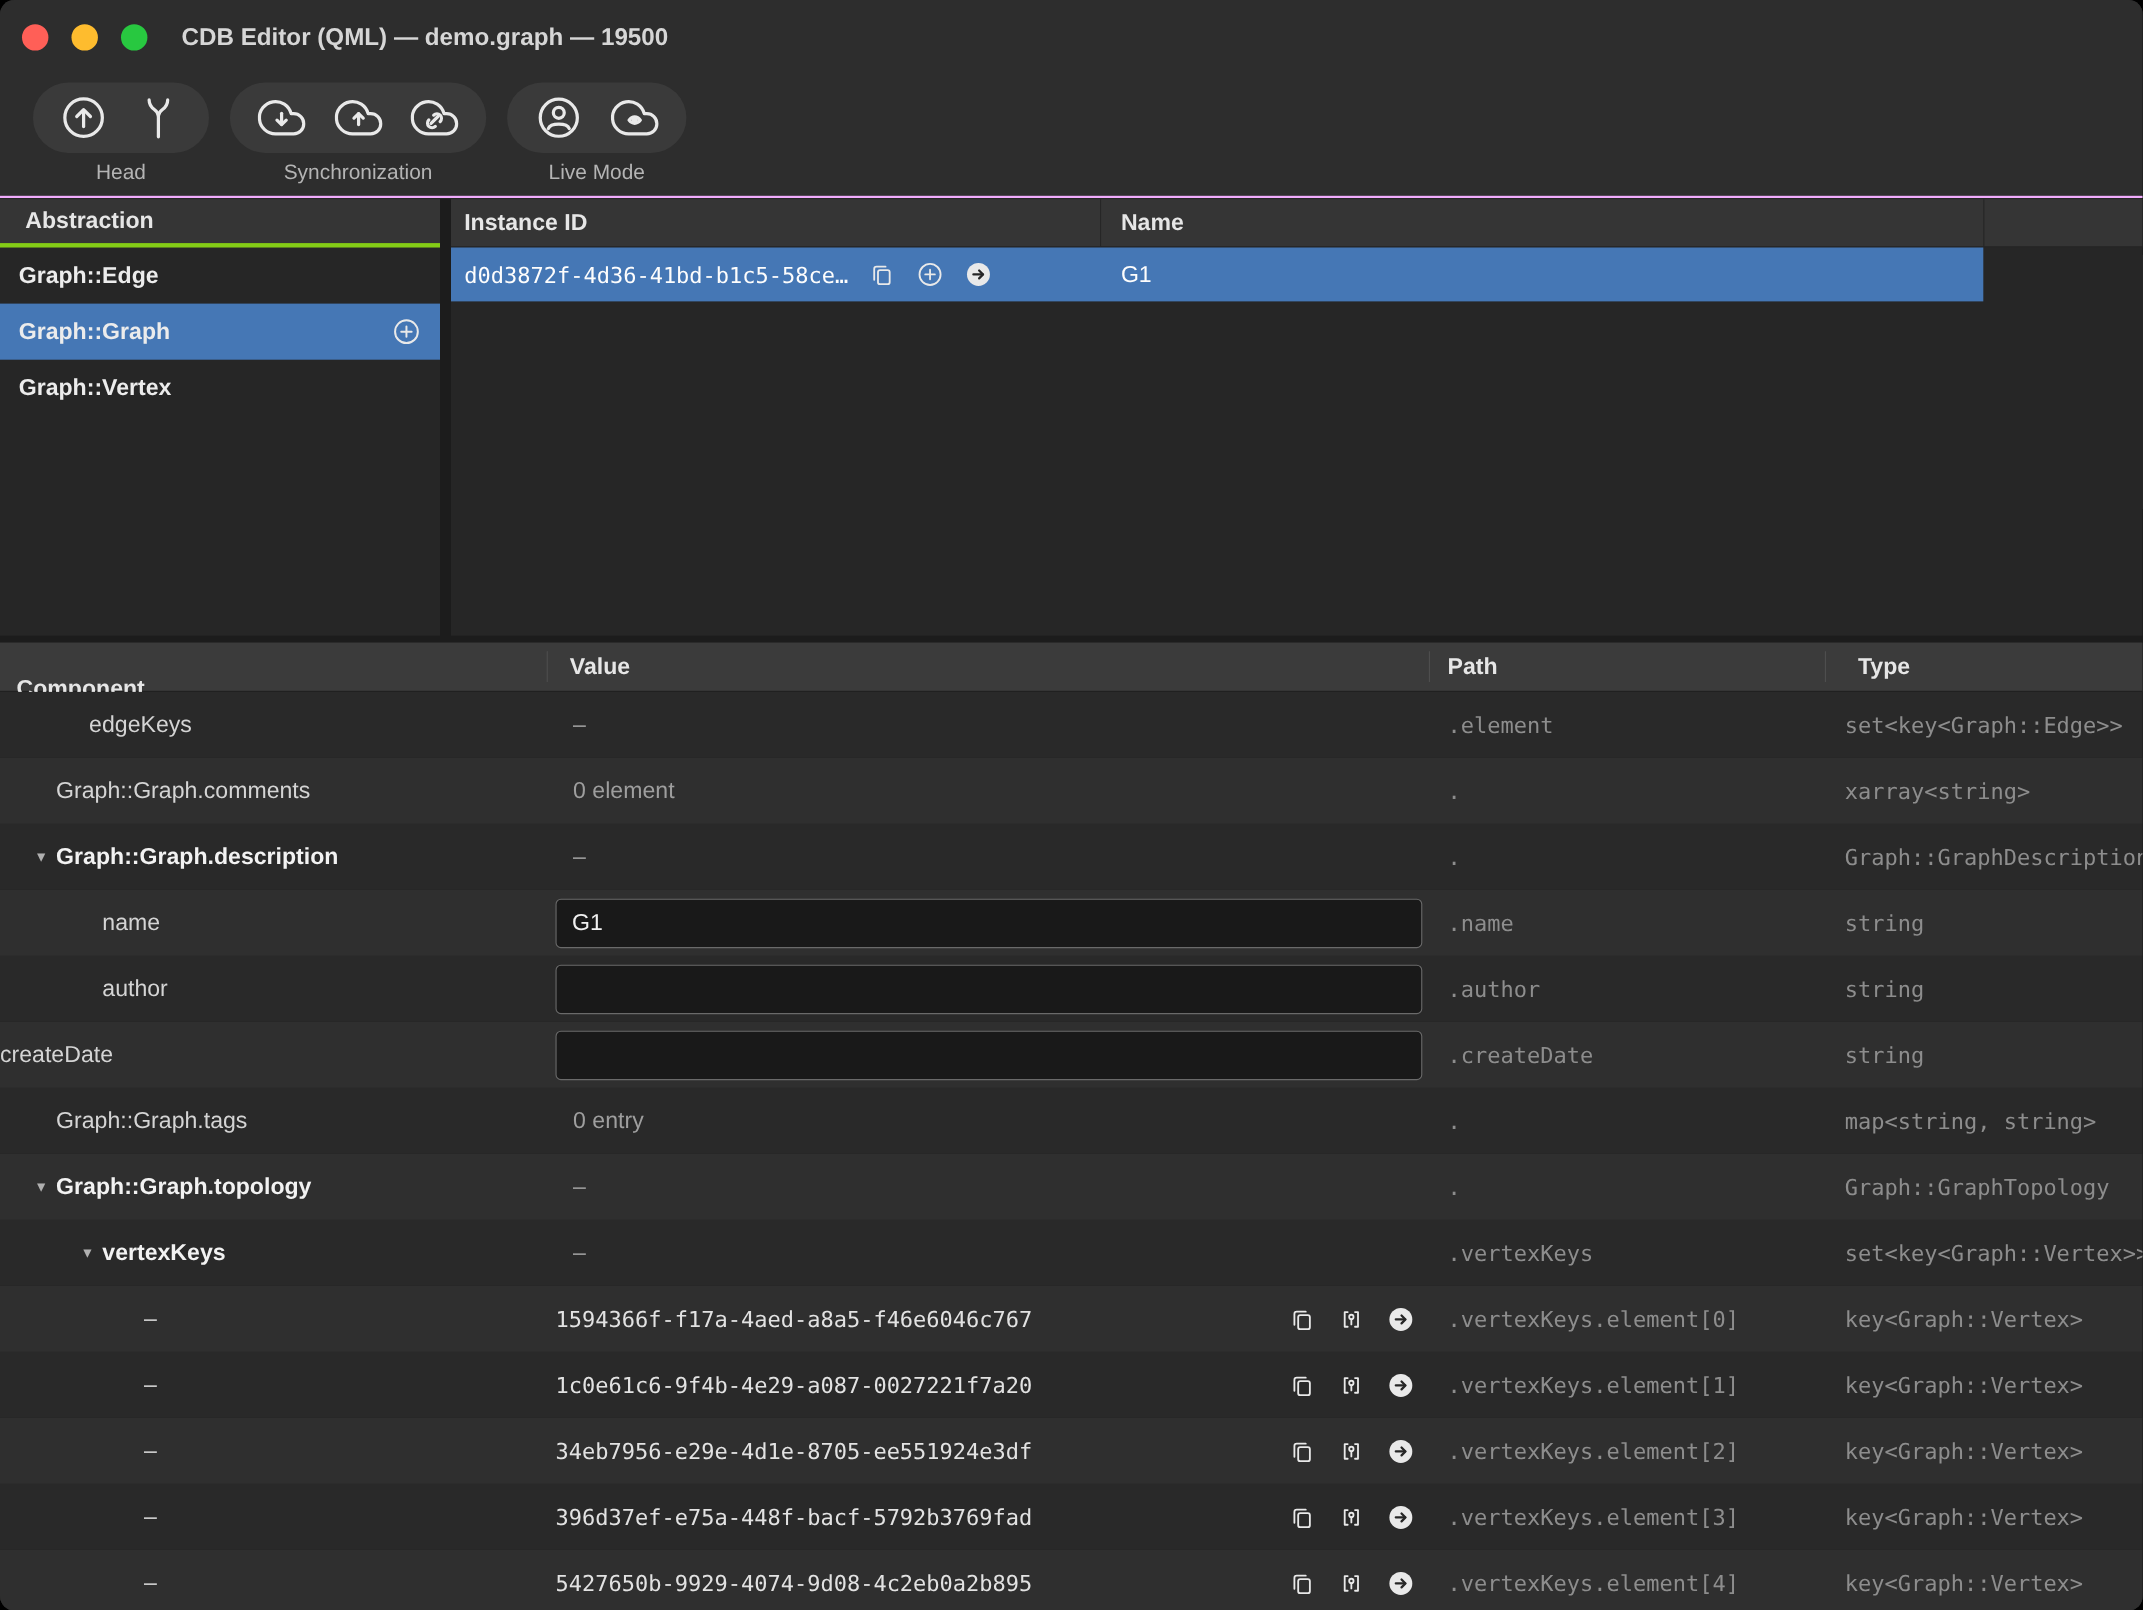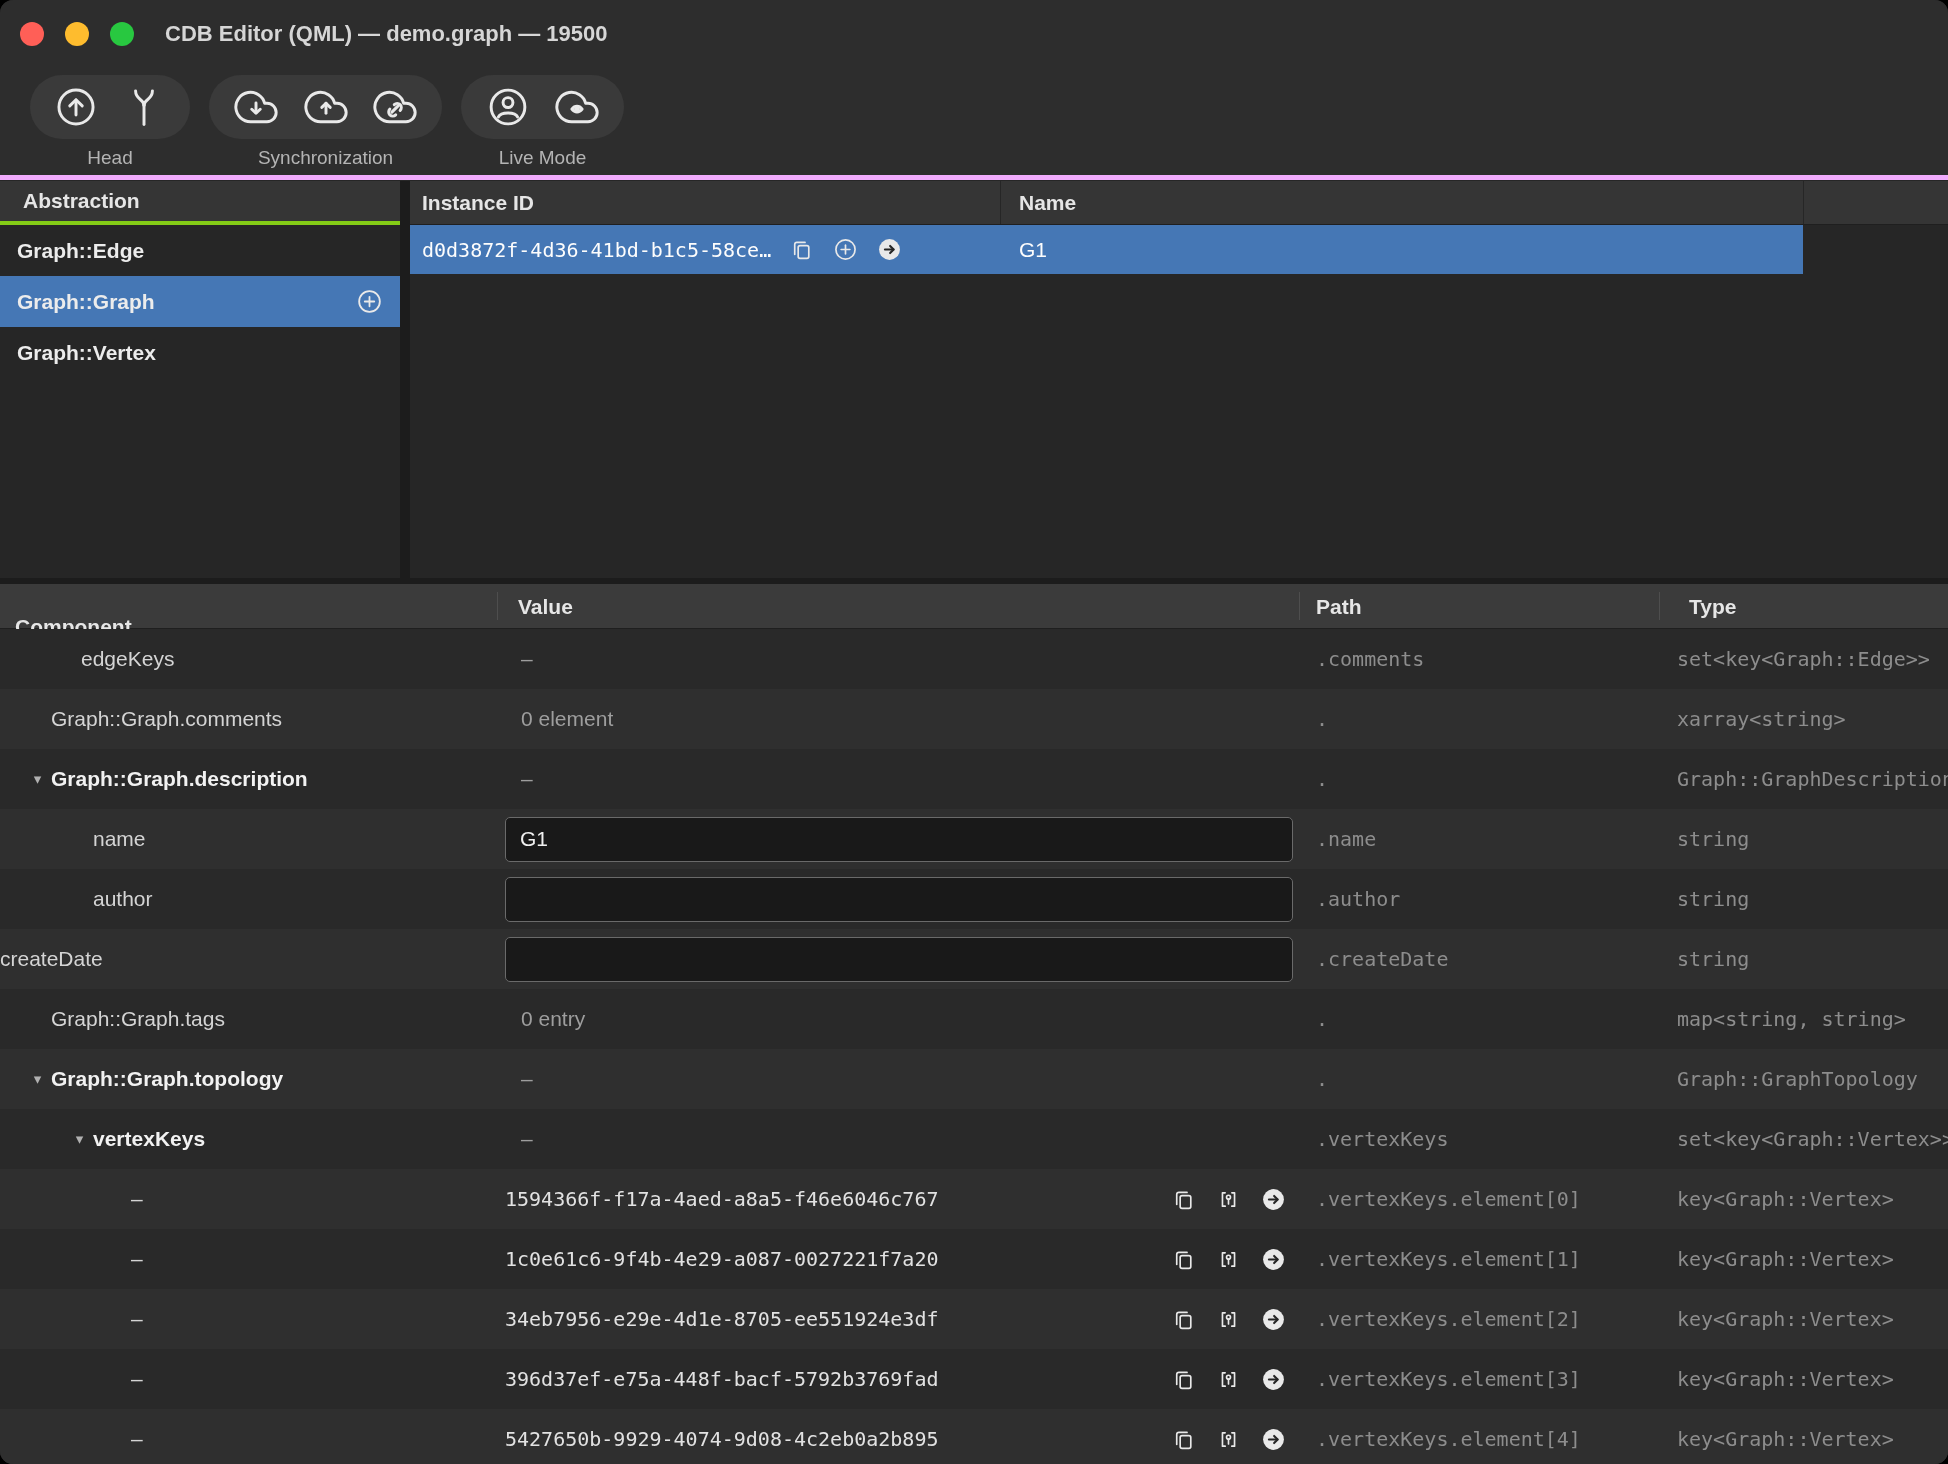--- a/index.html
+++ b/index.html
@@ -2,21 +2,21 @@
 <html style="--selection-blue: #4577b5; --traffic-red: #ff5f57; --traffic-yellow: #febc2e; --traffic-green: #28c840;"><head>
 <meta charset="utf-8">
 <style>
   * { margin:0; padding:0; box-sizing:border-box; }
   html,body { background:#000; }
   body { width:1948px; height:1464px; position:relative; font-family:"Liberation Sans", sans-serif; }
 
   .window { position:absolute; inset:0; background:#262626; border-radius:13px; overflow:hidden; color:#ddd; }
 
   
-  .chrome { position:absolute; top:0; left:0; right:0; height:180px; background:#2d2d2d; border-bottom:5px solid #f0abfc; }
+  .chrome { position:absolute; top:0; left:0; right:0; height:180px; background:#2d2d2d; border-bottom:2px solid #f0abfc; }
   .titlebar { position:absolute; top:0; left:0; right:0; height:68px; }
   .lights { position:absolute; left:20px; top:22px; display:flex; gap:21px; }
   .light { width:24px; height:24px; border-radius:50%; }
   .light.red    { background:var(--traffic-red,#ff5f57); }
   .light.yellow { background:var(--traffic-yellow,#febc2e); }
   .light.green  { background:var(--traffic-green,#28c840); }
   .title { position:absolute; left:165px; top:0; line-height:68px; font-size:22px; font-weight:bold; color:#d6d6d6; }
 
   .toolbar { position:absolute; top:68px; left:0; right:0; height:112px; }
   .tb-group { position:absolute; top:7px; }
@@ -236,21 +236,21 @@
       <span class="sep" style="left:1659px"></span>
     </div>
     <div id="comp-body">
         <div class="crow even">
           <div class="c-comp" style="padding-left: 81px;">
             <span class="c-label">edgeKeys</span>
           </div>
           <div class="c-val">
             <span class="val-text">–</span>
           </div>
-          <div class="c-path">.comments</div>
+          <div class="c-path">.element</div>
           <div class="c-type">set&lt;key&lt;Graph::Edge&gt;&gt;</div>
         </div>
         <div class="crow odd">
           <div class="c-comp" style="padding-left: 51px;">
             <span class="c-label">Graph::Graph.comments</span>
           </div>
           <div class="c-val">
             <span class="val-text">0 element</span>
           </div>
           <div class="c-path">.</div>

